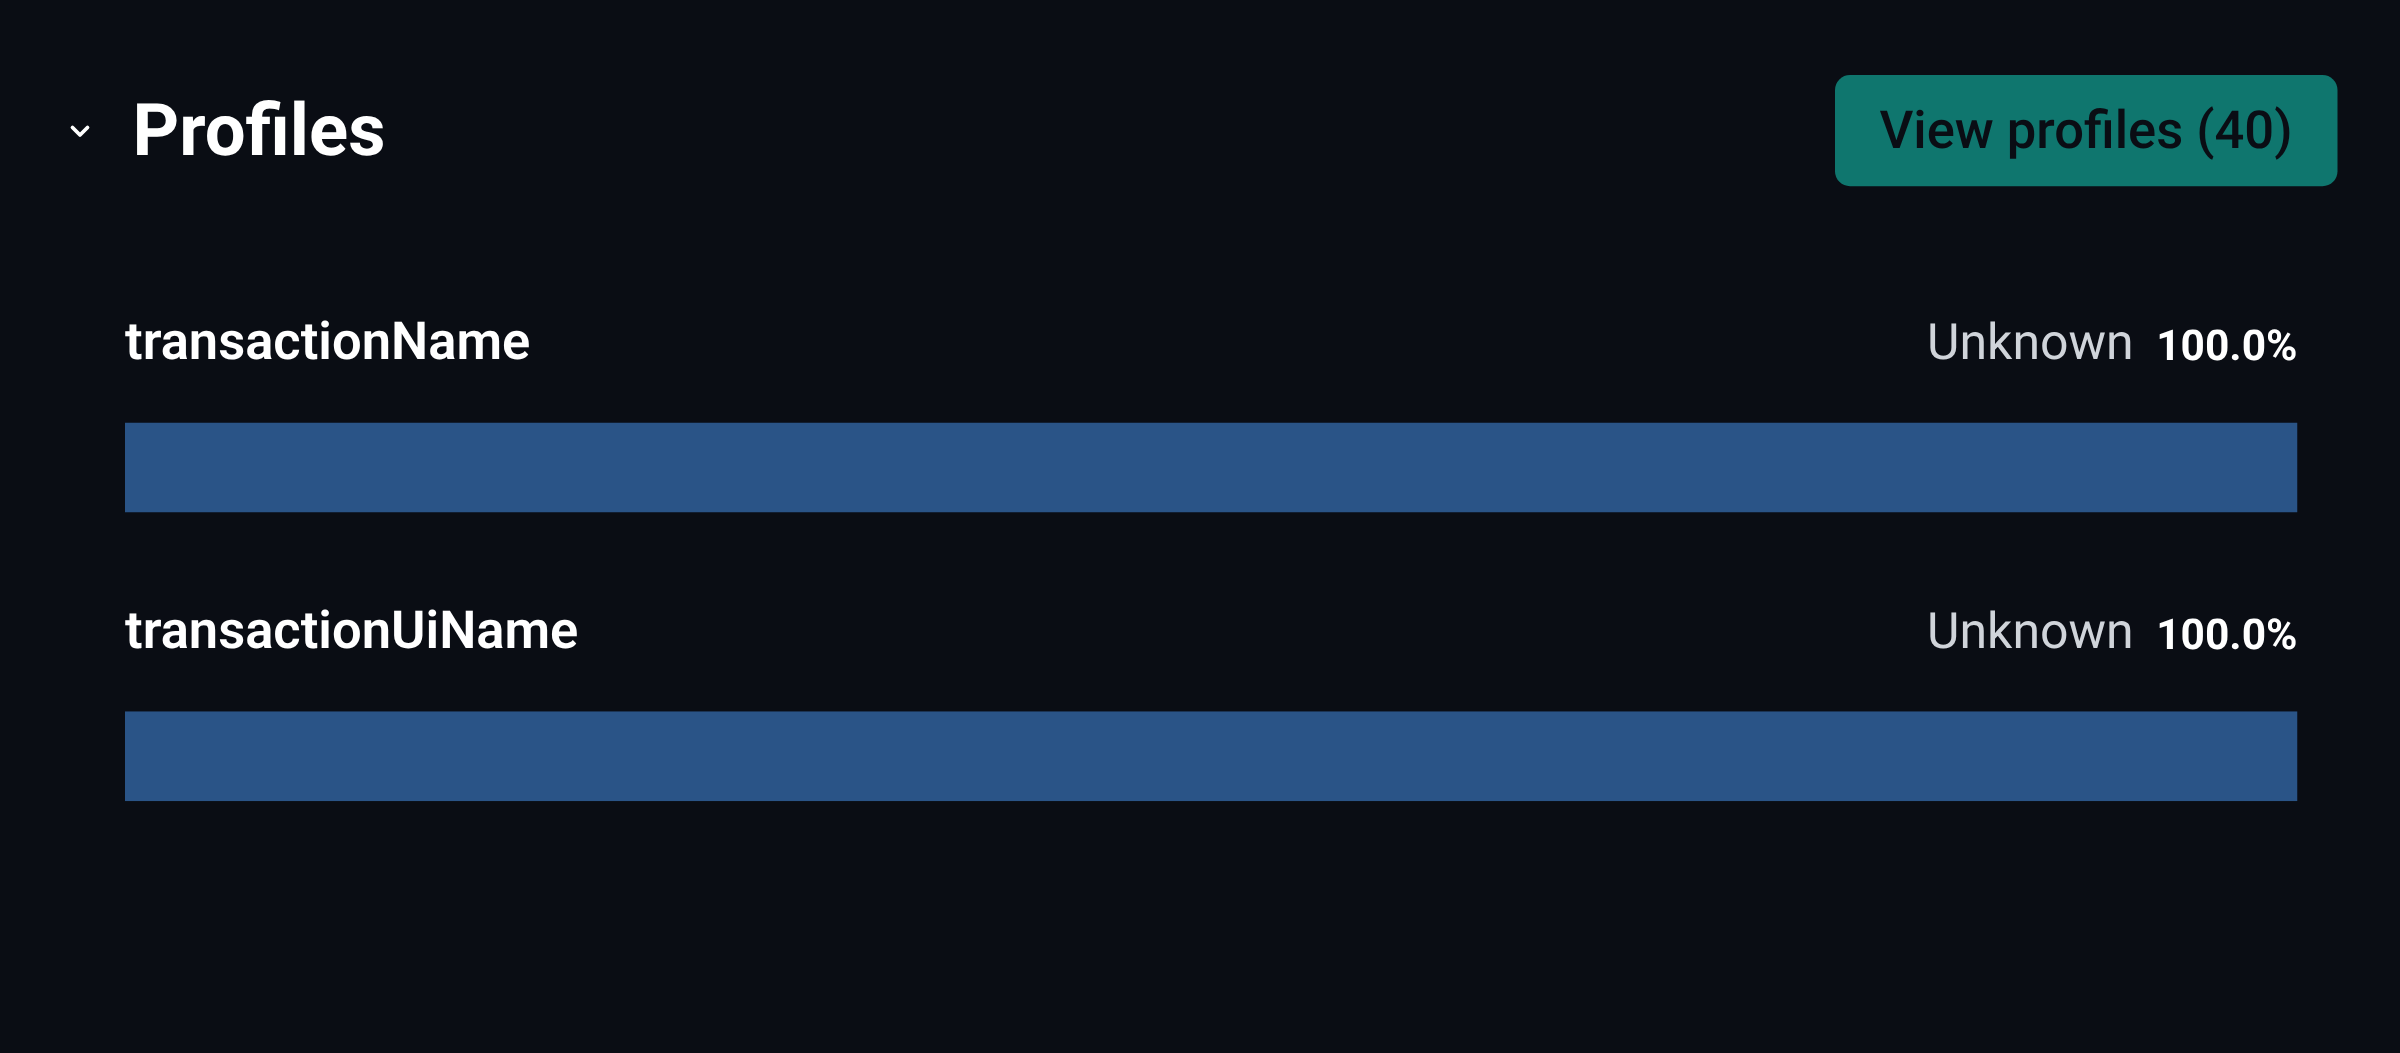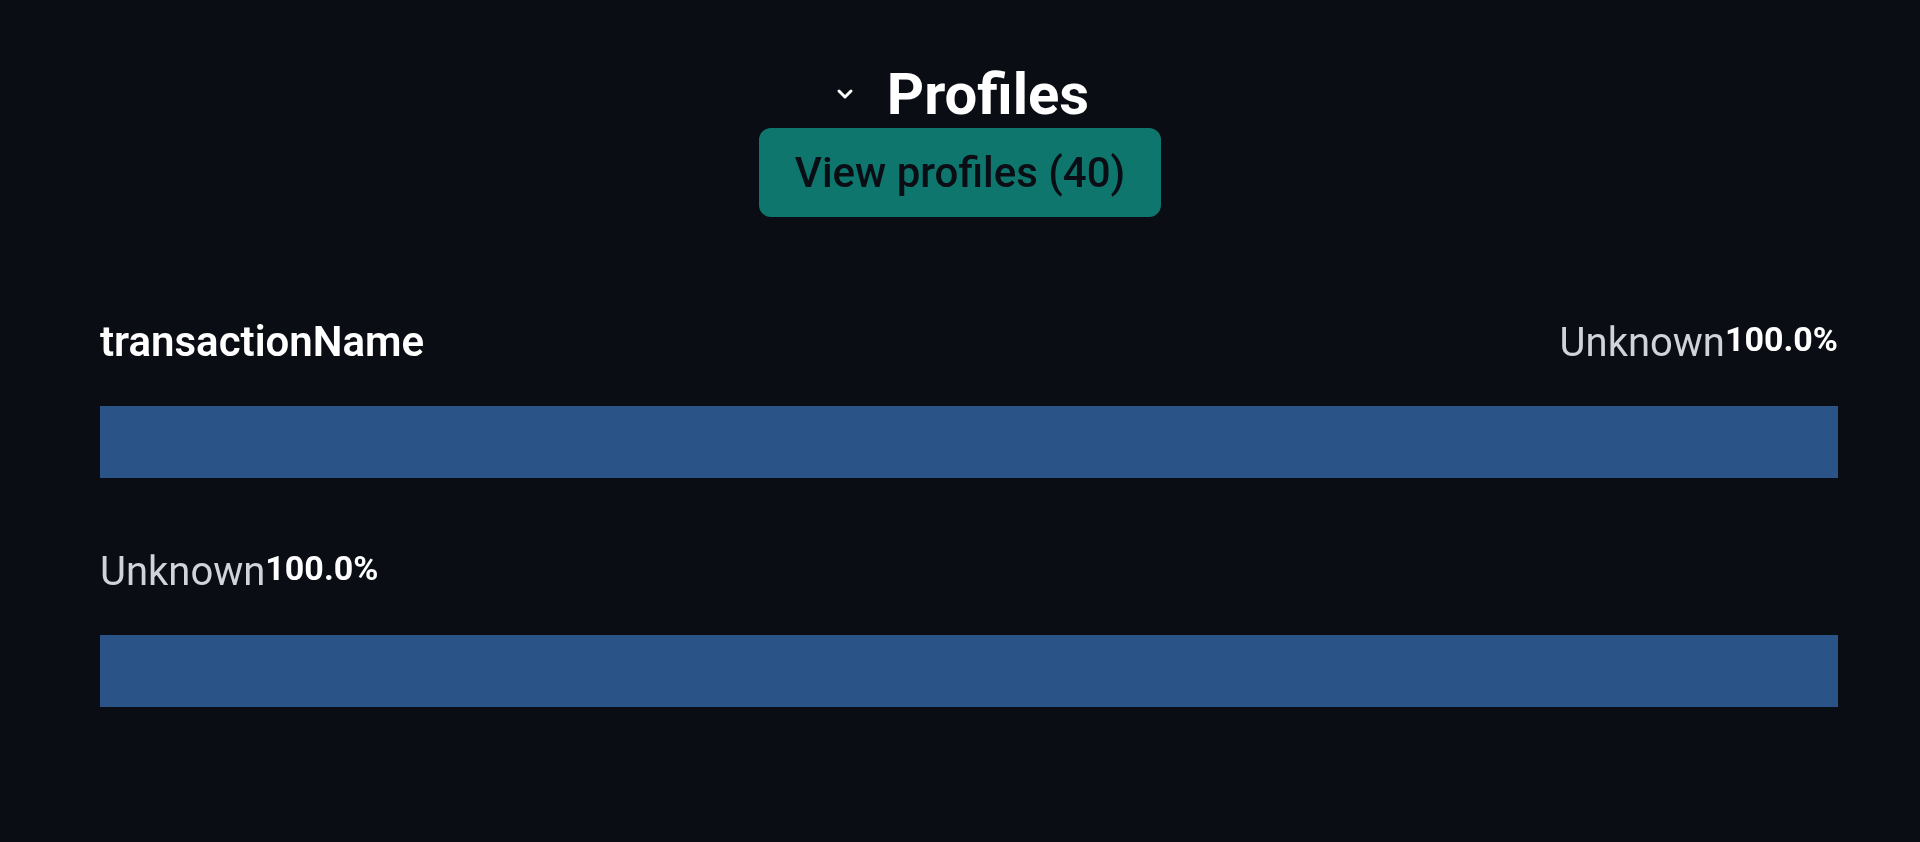--- a/index.html
+++ b/index.html
@@ -12,24 +12,22 @@
       background-color: #0a0d14;
       font-family: -apple-system, BlinkMacSystemFont, "Segoe UI", Roboto, Helvetica, Arial, sans-serif;
       color: #ffffff;
       width: 1920px;
       height: 842px;
       padding: 60px 50px;
     }
 
     .header {
       display: flex;
-      align-items: center;
       justify-content: space-between;
       margin-bottom: 100px;
-      flex-direction: column;
     }
 
     .header-left {
       display: flex;
       align-items: center;
       gap: 28px;
     }
 
     .chevron {
       color: #ffffff;
@@ -82,21 +80,22 @@
 
     .metric-name {
       font-size: 42px;
       font-weight: 600;
       color: #ffffff;
       text-align: right;
     }
 
     .metric-values {
       display: flex;
-      align-items: flex-start;
+      align-items: flex-end;
+      gap: 18px;
     }
 
     .metric-status {
       font-size: 40px;
       font-weight: 400;
       color: #d0d4da;
     }
 
     .metric-percentage {
       font-size: 34px;
@@ -140,20 +139,21 @@
         <span class="metric-percentage">100.0%</span>
       </div>
     </div>
     <div class="metric-bar-track">
       <div class="metric-bar-fill" style="width:100%"></div>
     </div>
   </div>
 
   <div class="metric-row">
     <div class="metric-header">
+      <span class="metric-name">transactionUiName</span>
       <div class="metric-values">
         <span class="metric-status">Unknown</span>
         <span class="metric-percentage">100.0%</span>
       </div>
     </div>
     <div class="metric-bar-track">
       <div class="metric-bar-fill" style="width:100%"></div>
     </div>
   </div>
 </div>

